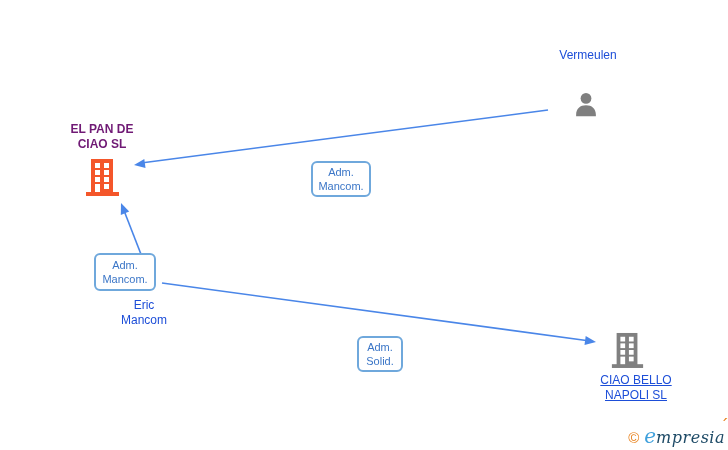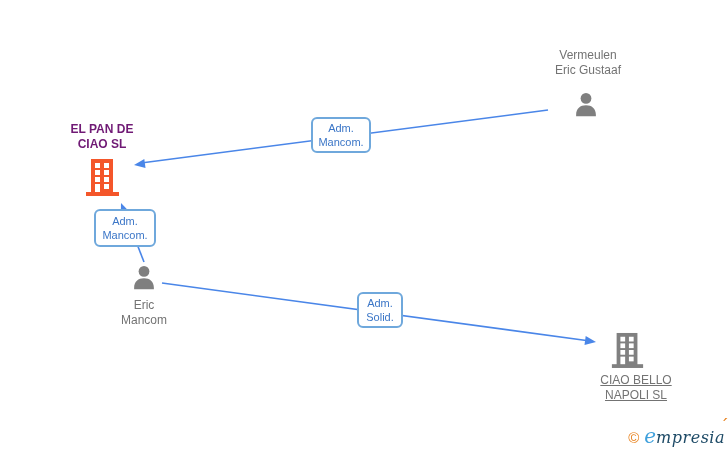--- a/index.html
+++ b/index.html
@@ -8,37 +8,38 @@
     width:728px;height:450px;
     background:#ffffff;
     overflow:hidden;
     font-family:"Liberation Sans", sans-serif;
   }
   #edges-svg{position:absolute;left:0;top:0;z-index:1;}
   .node-label{
     position:absolute;z-index:2;
     text-align:center;
     font-size:12px;line-height:15px;
-    color:#737373;
+    color:#1d4ed8;
     white-space:nowrap;
   }
   .node-label.company-main{
     font-weight:bold;color:#701a75;
   }
   .edge-box{
     position:absolute;z-index:4;
     box-sizing:border-box;
     background:#ffffff;
     border:2px solid #6fa8dc;
     border-radius:6px;
     display:flex;flex-direction:column;
     align-items:center;justify-content:center;
     font-size:11px;line-height:14px;
     color:#3b76c7;
     text-align:right;
+    margin-top:44px;
   }
   .icon-wrap{position:absolute;z-index:3;}
   #footer-logo{
     position:absolute;right:3px;bottom:2px;z-index:5;
     display:flex;align-items:baseline;
     cursor:pointer;
   }
   #footer-logo .copy{
     color:#e8821e;font-size:15px;margin-right:5px;
   }
@@ -72,21 +73,20 @@
     </g>
 
     <g>
       <line x1="162" y1="283" x2="590" y2="341" stroke="#4a86e8" stroke-width="1.6"></line>
       <polygon points="0,0 -11,-4.5 -11,4.5" transform="translate(596,342) rotate(7.7)" fill="#4a86e8"></polygon>
     </g>
   </svg>
 
   <div class="node-label" style="left:528px;top:48px;width:120px;">
     <div>Vermeulen</div>
-    <div>Eric Gustaaf</div>
   </div>
   <div class="icon-wrap" style="left:571px;top:90px;">
     <svg width="30" height="30" viewBox="0 0 24 24">
       <circle cx="12" cy="6.7" r="4.3" fill="#7f7f7f"></circle>
       <path d="M12 12.2c-4.6 0-7.9 2.6-7.9 7.6V21h15.8v-1.2c0-5-3.3-7.6-7.9-7.6z" fill="#7f7f7f"></path>
     </svg>
   </div>
 
   <div class="node-label company-main" style="left:42px;top:122px;width:120px;">
     <div>EL PAN DE</div>

